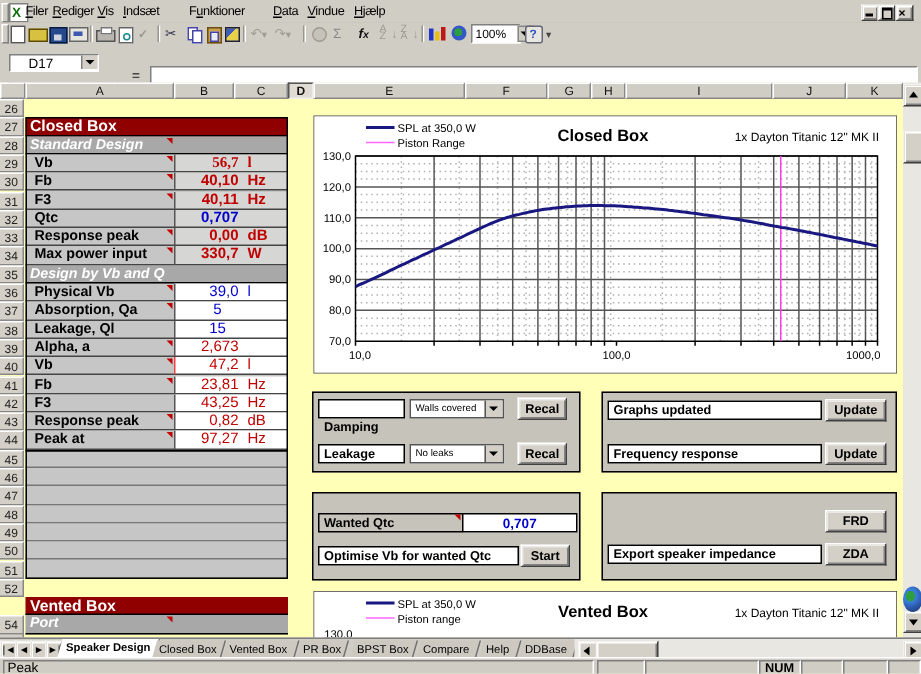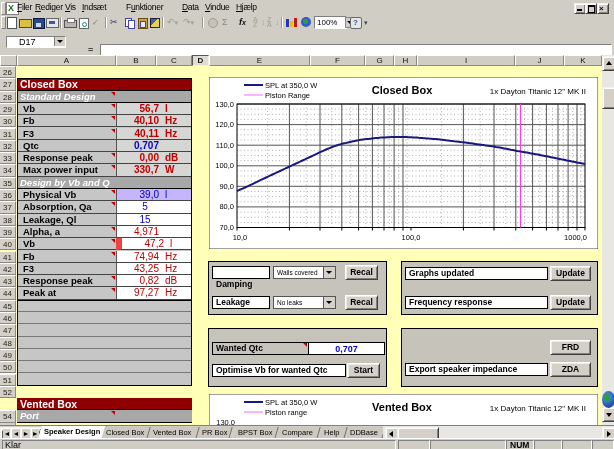--- a/index.html
+++ b/index.html
@@ -260,21 +260,21 @@
 <div class="abs" style="left:17px;top:12.3px;width:175px;height:12.3px;background:#900000;border-bottom:1px solid #000;box-sizing:border-box;">
         <span style="position:absolute;left:3px;top:0px;font-weight:bold;font-size:10.5px;color:#fff;line-height:12.5px;white-space:nowrap;">Closed Box</span>
       </div>
 <div class="abs" style="left:17px;top:24.6px;width:175px;height:12.3px;background:#a8a8a8;border-bottom:1px solid #000;box-sizing:border-box;">
         <span style="position:absolute;left:3px;top:0px;font-weight:bold;font-style:italic;font-size:9.5px;color:#fff;line-height:12px;white-space:nowrap;">Standard Design</span>
       </div>
 <div class="abs tri" style="left:111px;top:25.6px;"></div>
 <div class="abs" style="left:17px;top:36.9px;width:99px;height:12.3px;background:#c6c6c6;border-bottom:1px solid #444;box-sizing:border-box;">
         <span class="tlbl" style="position:absolute;left:3px;top:0;">Vb</span>
       </div>
-<div class="abs" style="left:116px;top:36.9px;width:76px;height:12.3px;background:#d6d6d4;border-bottom:1px solid #444;border-left:1px solid #555;box-sizing:border-box;">
+<div class="abs" style="left:116px;top:36.9px;width:76px;height:12.3px;background:#d6d6d4;border-bottom:1px solid #444;border-left:1px solid #555;box-sizing:border-box;font-family:Liberation Serif, serif;">
         <div style="position:absolute;left:0;top:0;width:42px;text-align:right;font-size:10px;font-weight:bold;color:#c00000;line-height:12px;">56,7</div>
         <span style="position:absolute;left:48px;top:0;font-size:10px;font-weight:bold;color:#c00000;line-height:12px;">l</span>
       </div>
 <div class="abs tri" style="left:111px;top:37.9px;"></div>
 <div class="abs" style="left:17px;top:49.2px;width:99px;height:12.3px;background:#c6c6c6;border-bottom:1px solid #444;box-sizing:border-box;">
         <span class="tlbl" style="position:absolute;left:3px;top:0;">Fb</span>
       </div>
 <div class="abs" style="left:116px;top:49.2px;width:76px;height:12.3px;background:#d6d6d4;border-bottom:1px solid #444;border-left:1px solid #555;box-sizing:border-box;">
         <div style="position:absolute;left:0;top:0;width:42px;text-align:right;font-size:10px;font-weight:bold;color:#c00000;line-height:12px;">40,10</div>
         <span style="position:absolute;left:48px;top:0;font-size:10px;font-weight:bold;color:#c00000;line-height:12px;">Hz</span>
@@ -309,21 +309,21 @@
         <div style="position:absolute;left:0;top:0;width:42px;text-align:right;font-size:10px;font-weight:bold;color:#c00000;line-height:12px;">330,7</div>
         <span style="position:absolute;left:48px;top:0;font-size:10px;font-weight:bold;color:#c00000;line-height:12px;">W</span>
       </div>
 <div class="abs tri" style="left:111px;top:99.4px;"></div>
 <div class="abs" style="left:17px;top:123.0px;width:99px;height:12.3px;background:#c6c6c6;border-bottom:1px solid #444;box-sizing:border-box;">
         <span class="tlbl" style="position:absolute;left:3px;top:0;">Physical Vb</span>
       </div>
 <div class="abs" style="left:17px;top:110.7px;width:175px;height:12.3px;background:#a8a8a8;border-bottom:1px solid #000;box-sizing:border-box;">
         <span style="position:absolute;left:3px;top:0px;font-weight:bold;font-style:italic;font-size:9.5px;color:#fff;line-height:12px;white-space:nowrap;">Design by Vb and Q</span>
       </div>
-<div class="abs" style="left:116px;top:123.0px;width:76px;height:12.3px;background:#c4b5fd;border-bottom:1px solid #444;border-left:1px solid #555;box-sizing:border-box;">
+<div class="abs" style="left:116px;top:123.0px;width:76px;height:12.3px;background:#ffffff;border-bottom:1px solid #444;border-left:1px solid #555;box-sizing:border-box;">
         <div style="position:absolute;left:0;top:0;width:42px;text-align:right;font-size:10px;font-weight:normal;color:#0000cc;line-height:12px;">39,0</div>
         <span style="position:absolute;left:48px;top:0;font-size:10px;font-weight:normal;color:#0000cc;line-height:12px;">l</span>
       </div>
 <div class="abs tri" style="left:111px;top:124.0px;"></div>
 <div class="abs" style="left:17px;top:135.3px;width:99px;height:12.3px;background:#c6c6c6;border-bottom:1px solid #444;box-sizing:border-box;">
         <span class="tlbl" style="position:absolute;left:3px;top:0;">Absorption, Qa</span>
       </div>
 <div class="abs" style="left:116px;top:135.3px;width:76px;height:12.3px;background:#ffffff;border-bottom:1px solid #444;border-left:1px solid #555;box-sizing:border-box;">
         <div style="position:absolute;left:0;top:0;width:56px;text-align:center;font-size:10px;font-weight:normal;color:#0000cc;line-height:12px;">5</div>
       </div>
@@ -331,36 +331,36 @@
 <div class="abs" style="left:17px;top:147.6px;width:99px;height:12.3px;background:#c6c6c6;border-bottom:1px solid #444;box-sizing:border-box;">
         <span class="tlbl" style="position:absolute;left:3px;top:0;">Leakage, Ql</span>
       </div>
 <div class="abs" style="left:116px;top:147.6px;width:76px;height:12.3px;background:#ffffff;border-bottom:1px solid #444;border-left:1px solid #555;box-sizing:border-box;">
         <div style="position:absolute;left:0;top:0;width:56px;text-align:center;font-size:10px;font-weight:normal;color:#0000cc;line-height:12px;">15</div>
       </div>
 <div class="abs" style="left:17px;top:159.9px;width:99px;height:12.3px;background:#c6c6c6;border-bottom:1px solid #444;box-sizing:border-box;">
         <span class="tlbl" style="position:absolute;left:3px;top:0;">Alpha, a</span>
       </div>
 <div class="abs" style="left:116px;top:159.9px;width:76px;height:12.3px;background:#ffffff;border-bottom:1px solid #444;border-left:1px solid #555;box-sizing:border-box;">
-        <div style="position:absolute;left:0;top:0;width:42px;text-align:right;font-size:10px;font-weight:normal;color:#c00000;line-height:12px;">4,971</div>
+        <div style="position:absolute;left:0;top:0;width:42px;text-align:right;font-size:10px;font-weight:normal;color:#c00000;line-height:12px;">2,673</div>
       </div>
 <div class="abs tri" style="left:111px;top:160.9px;"></div>
 <div class="abs" style="left:17px;top:172.2px;width:99px;height:12.3px;background:#c6c6c6;border-bottom:1px solid #444;box-sizing:border-box;">
         <span class="tlbl" style="position:absolute;left:3px;top:0;">Vb</span>
       </div>
-<div class="abs" style="left:116px;top:172.2px;width:76px;height:12.3px;background:#ffffff;border-bottom:1px solid #444;border-left:6px solid #ef4444;box-sizing:border-box;">
+<div class="abs" style="left:116px;top:172.2px;width:76px;height:12.3px;background:#ffffff;border-bottom:1px solid #444;border-left:1px solid #ef4444;box-sizing:border-box;">
         <div style="position:absolute;left:0;top:0;width:42px;text-align:right;font-size:10px;font-weight:normal;color:#c00000;line-height:12px;">47,2</div>
         <span style="position:absolute;left:48px;top:0;font-size:10px;font-weight:normal;color:#c00000;line-height:12px;">l</span>
       </div>
 <div class="abs tri" style="left:111px;top:173.2px;"></div>
 <div class="abs" style="left:17px;top:184.5px;width:99px;height:12.3px;background:#c6c6c6;border-bottom:1px solid #444;box-sizing:border-box;">
         <span class="tlbl" style="position:absolute;left:3px;top:0;">Fb</span>
       </div>
 <div class="abs" style="left:116px;top:184.5px;width:76px;height:12.3px;background:#ffffff;border-bottom:1px solid #444;border-left:1px solid #555;box-sizing:border-box;">
-        <div style="position:absolute;left:0;top:0;width:42px;text-align:right;font-size:10px;font-weight:normal;color:#c00000;line-height:12px;">74,94</div>
+        <div style="position:absolute;left:0;top:0;width:42px;text-align:right;font-size:10px;font-weight:normal;color:#c00000;line-height:12px;">23,81</div>
         <span style="position:absolute;left:48px;top:0;font-size:10px;font-weight:normal;color:#c00000;line-height:12px;">Hz</span>
       </div>
 <div class="abs tri" style="left:111px;top:185.5px;"></div>
 <div class="abs" style="left:17px;top:196.8px;width:99px;height:12.3px;background:#c6c6c6;border-bottom:1px solid #444;box-sizing:border-box;">
         <span class="tlbl" style="position:absolute;left:3px;top:0;">F3</span>
       </div>
 <div class="abs" style="left:116px;top:196.8px;width:76px;height:12.3px;background:#ffffff;border-bottom:1px solid #444;border-left:1px solid #555;box-sizing:border-box;">
         <div style="position:absolute;left:0;top:0;width:42px;text-align:right;font-size:10px;font-weight:normal;color:#c00000;line-height:12px;">43,25</div>
         <span style="position:absolute;left:48px;top:0;font-size:10px;font-weight:normal;color:#c00000;line-height:12px;">Hz</span>
       </div>
@@ -620,21 +620,21 @@
         <div style="position:absolute;left:3px;top:3px;width:0;height:0;border-top:3px solid transparent;border-bottom:3px solid transparent;border-right:4px solid #000;"></div>
       </div>
       <div class="abs btn" style="left:397px;top:1px;width:40px;height:11px;"></div>
       <div class="abs btn" style="left:602px;top:1px;width:12px;height:11px;">
         <div style="position:absolute;left:4px;top:3px;width:0;height:0;border-top:3px solid transparent;border-bottom:3px solid transparent;border-left:4px solid #000;"></div>
       </div>
     </div>
 
 <div id="status" class="abs" style="left:0;top:438px;width:614px;height:11px;background:#d0cdc5;border-top:1px solid #fff;">
       <div class="abs ins" style="left:2px;top:1px;width:392px;height:9px;">
-        <span style="position:absolute;left:2px;top:-1px;font-size:9px;">Klar</span>
+        <span style="position:absolute;left:2px;top:-1px;font-size:9px;">Peak</span>
       </div>
       <div class="abs ins" style="left:398px;top:1px;width:30px;height:9px;"></div>
       <div class="abs ins" style="left:430px;top:1px;width:74px;height:9px;"></div>
       <div class="abs ins" style="left:506px;top:1px;width:26px;height:9px;">
         <span style="position:absolute;left:3px;top:-1px;font-size:8.5px;font-weight:bold;color:#000;">NUM</span>
       </div>
       <div class="abs ins" style="left:534px;top:1px;width:26px;height:9px;"></div>
       <div class="abs ins" style="left:562px;top:1px;width:28px;height:9px;"></div>
       <div class="abs ins" style="left:592px;top:1px;width:20px;height:9px;"></div>
     </div>

